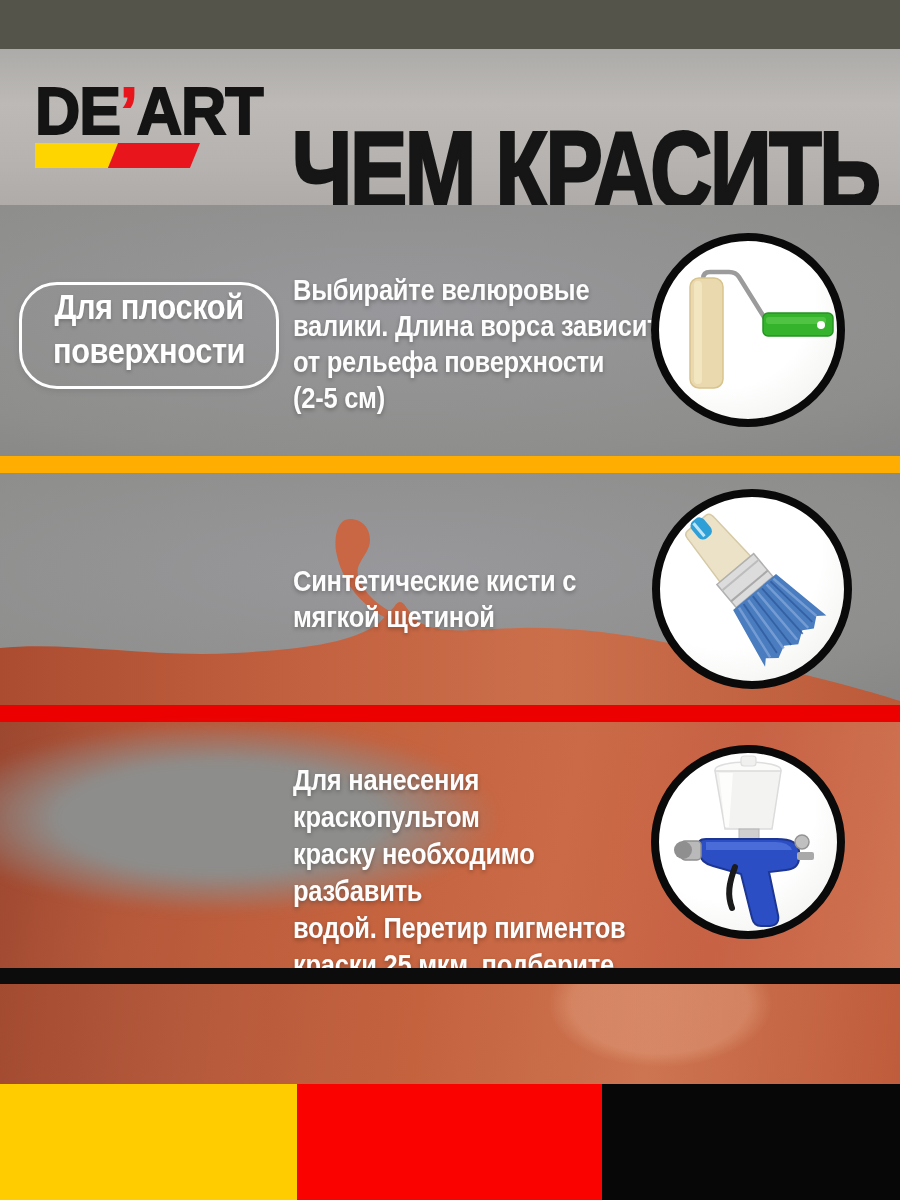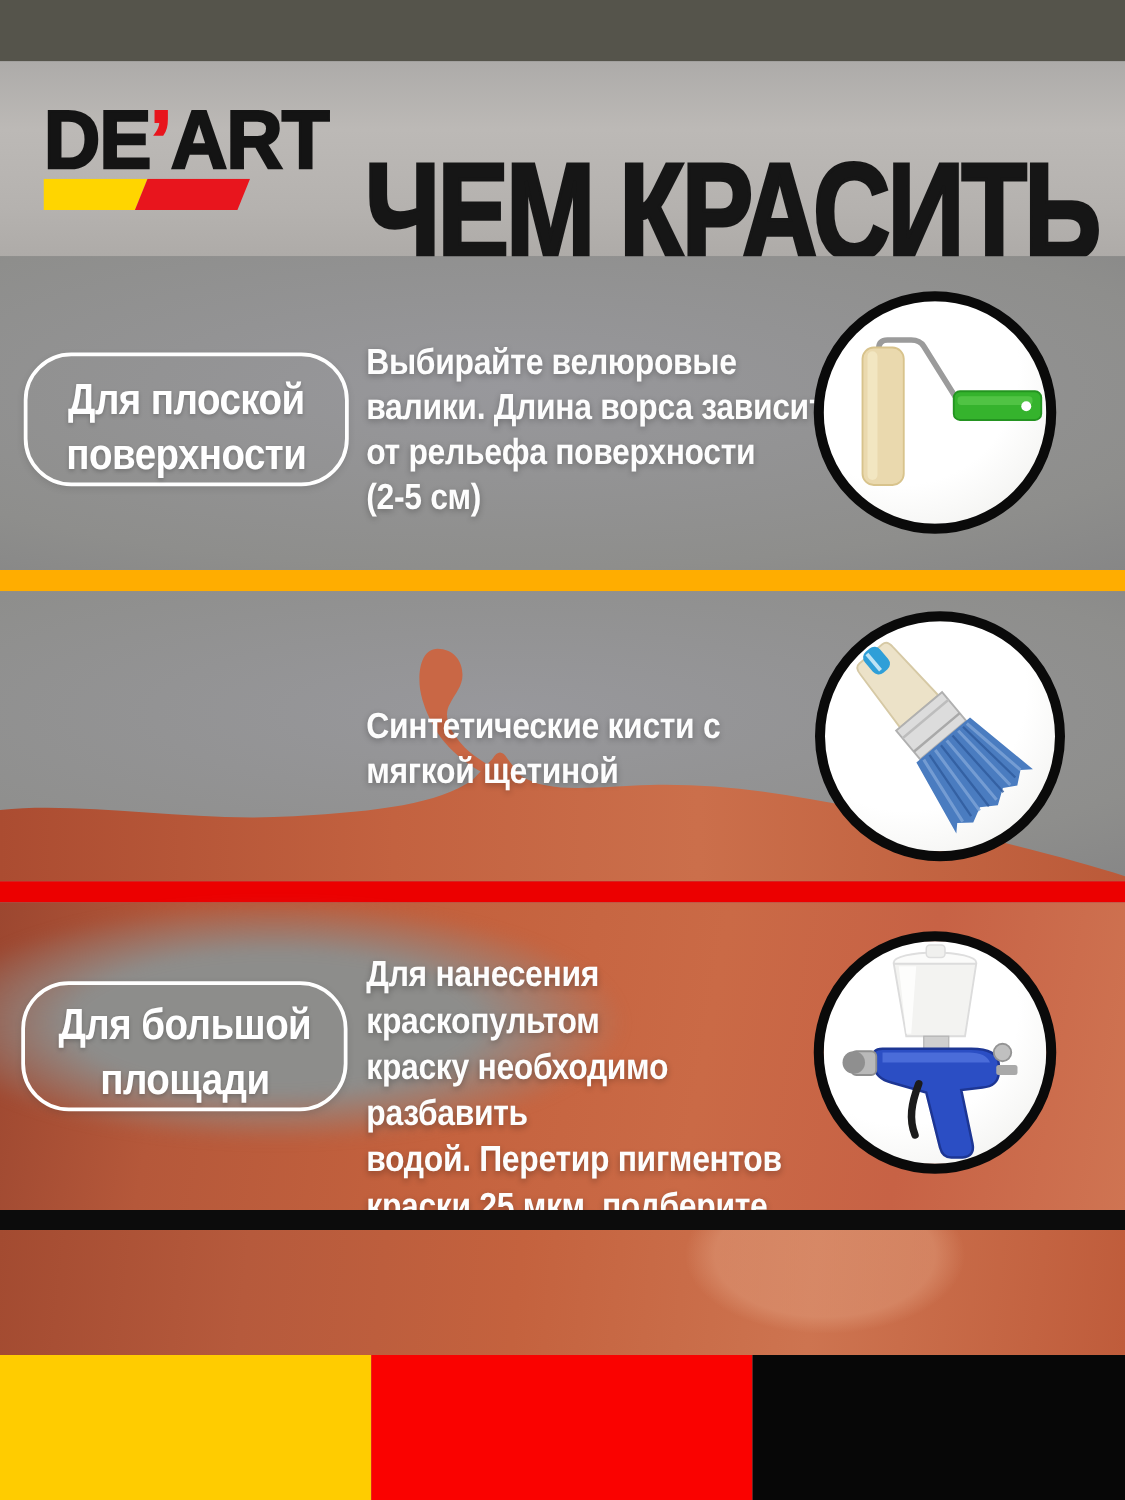--- a/index.html
+++ b/index.html
@@ -40,21 +40,21 @@
       radial-gradient(160px 90px at 660px 20px, rgba(226,160,128,0.45) 55%, rgba(226,160,128,0) 70%),
       linear-gradient(96deg,#a34b31 0%,#b65a3c 22%,#c4623e 46%,#cd7450 72%,#bf5c3b 100%);}
 
   
   .stripe{left:0;width:900px;}
   .stripe-orange{top:456px;height:17px;background:var(--accent-orange-stripe,#ffad00);}
   .stripe-red{top:705px;height:17px;background:var(--accent-red-stripe,#ec0000);}
   .stripe-black{top:968px;height:16px;background:var(--accent-black-stripe,#0c0c0c);}
 
   
-  .pill{display:flex;align-items:flex-end;justify-content:center;
+  .pill{display:flex;align-items:flex-start;justify-content:center;
     border:3px solid #ffffff;border-radius:38px;color:var(--label-text,#ffffff);
     box-shadow:0 2px 6px rgba(0,0,0,0.10);}
   .pill span{display:block;white-space:pre-line;text-align:center;
     font-size:35px;font-weight:bold;line-height:1.26;letter-spacing:-0.5px;
     transform:scaleX(0.88);text-shadow:0 2px 4px rgba(0,0,0,0.22);}
   .pill1{left:19px;top:77px;width:254px;height:101px;}
   .pill2{left:18px;top:65px;width:252px;height:119px;}
   .pill3{left:17px;top:63px;width:255px;height:98px;}
 
   
@@ -178,24 +178,20 @@
           </g>
         </g>
       </svg>
     </div>
   </section>
 
   <div class="abs stripe stripe-red"></div>
 
   <section class="abs sect s3">
     <div class="abs gray-blob"></div>
-    <div class="abs pill pill3">
-      <span>Для большой
-площади</span>
-    </div>
     <div class="abs desc desc3">Для нанесения краскопультом
 краску необходимо разбавить
 водой. Перетир пигментов
 краски 25 мкм, подберите
 подходящее сопло</div>
     <div class="abs tool-circle circ3">
       <svg viewBox="0 0 178 178">
         <ellipse cx="89" cy="17" rx="33" ry="8" fill="#fbfbfa" stroke="#dedede" stroke-width="1.5"></ellipse>
         <rect x="82" y="3" width="15" height="10" rx="3" fill="#f0f0ee" stroke="#dddddd" stroke-width="1.2"></rect>
         <path d="M56,18 L122,18 L113,76 L66,76 Z" fill="#f3f3f1" stroke="#dcdcdc" stroke-width="1.5"></path>

